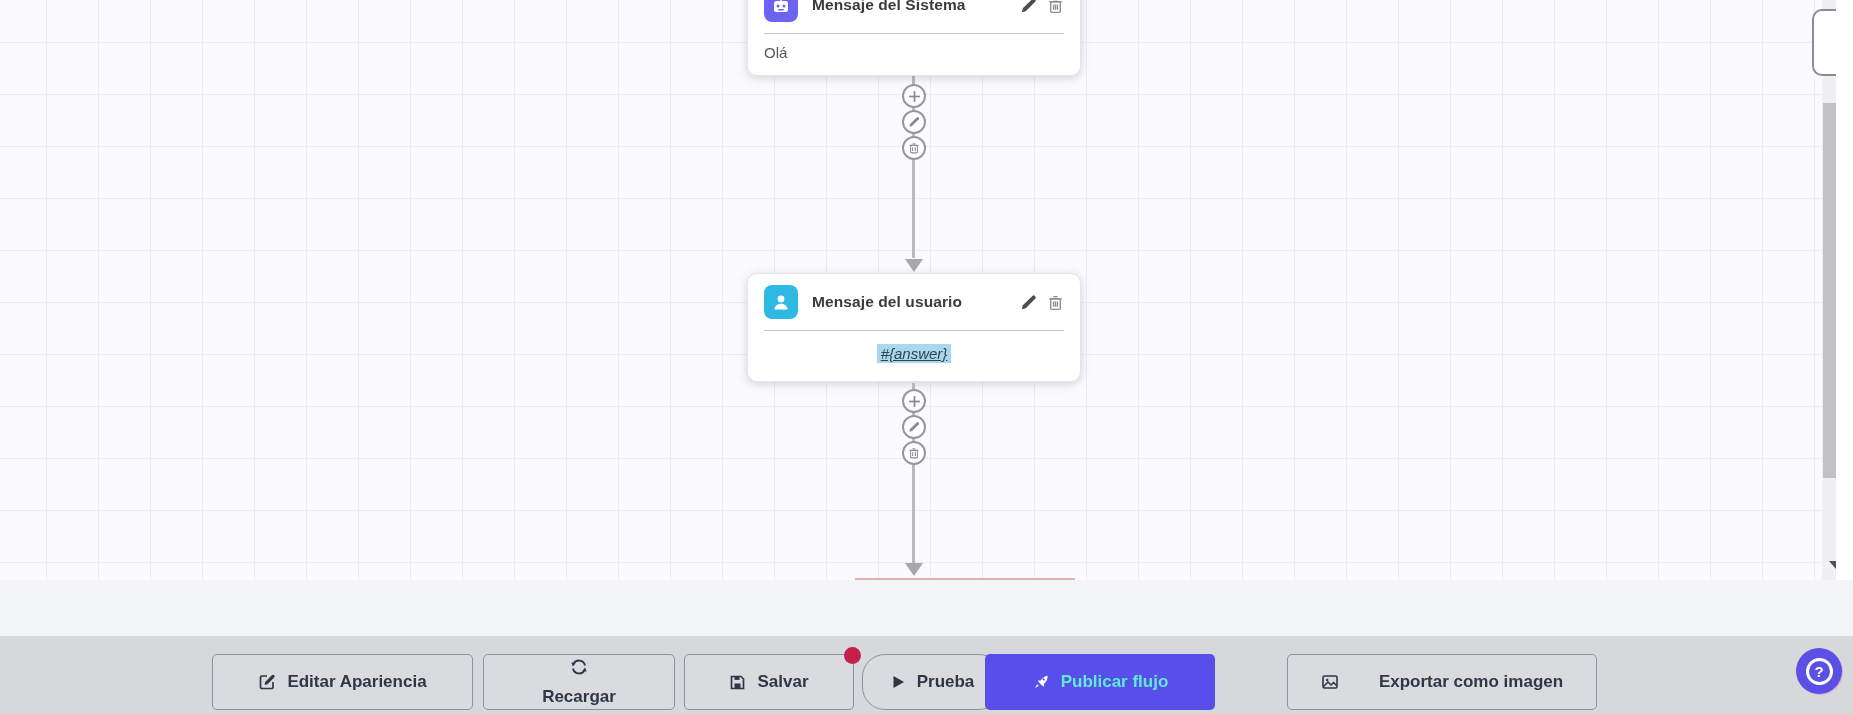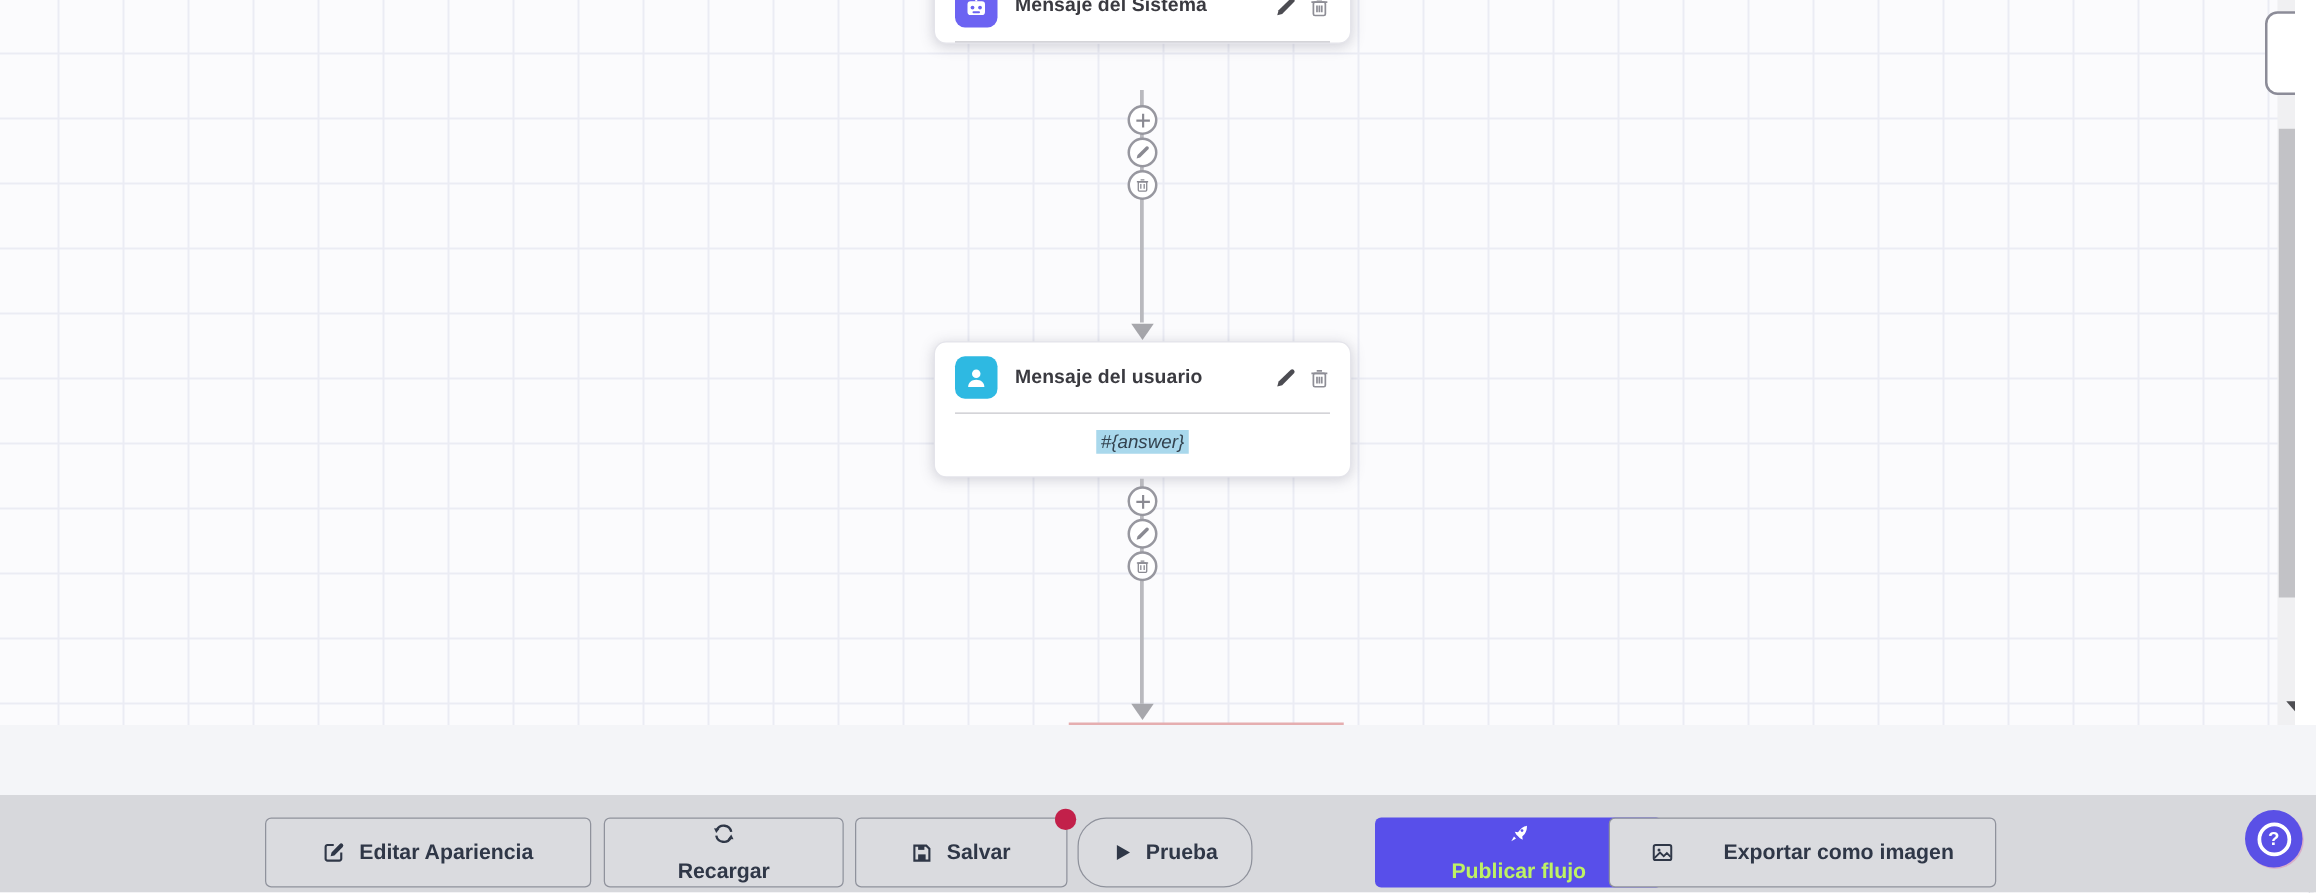--- a/index.html
+++ b/index.html
@@ -29,21 +29,21 @@
   .node-icon { width:34px; height:34px; border-radius:8px; flex:none;
     display:flex; align-items:center; justify-content:center; }
   .node-icon.bot  { background:#6c63f2; }
   .node-icon.person { background:#2eb9e2; }
   .node-title { font-size:15.5px; font-weight:700; color:#3a3a40; margin-right:auto; letter-spacing:.1px; }
   .node-actions-inline { display:flex; align-items:center; gap:9px; }
   .icon-btn { width:18px; height:18px; display:flex; align-items:center; justify-content:center; cursor:pointer; }
   .node-divider { height:1px; background:#c6c6cb; margin:0 16px; }
   .node-body { padding:10px 16px 14px; font-size:15px; color:#55555c; }
   .node-body.centered { text-align:center; padding:14px 16px 19px; }
-  .var-chip { background:#a9d8ec; color:#33424e; font-style:italic; padding:1px 4px; font-size:15px; }
+  .var-chip { background:#a9d8ec; color:#33424e; font-style:italic; padding:1px 4px; font-size:15px;text-decoration:underline; }
 
   
   .connector-line { position:absolute; width:3px; background:#b9b9be; left:912px; }
   .line-1 { top:72px; height:186px; }
   .line-2 { top:383px; height:180px; }
   .arrow-head { position:absolute; left:905px; width:0; height:0;
     border-left:9px solid transparent; border-right:9px solid transparent;
     border-top:13px solid #a7a7ac; }
   .arrow-1 { top:259px; }
   .arrow-2 { top:563px; }
@@ -73,21 +73,21 @@
   .bottom-strip { position:absolute; left:0; top:580px; width:1853px; height:56px; background:#f4f5f8; }
   .toolbar { position:absolute; left:0; top:636px; width:1853px; height:78px; background:#d7d8dc; }
   .tb-btn { position:absolute; top:18px; height:56px; display:flex; align-items:center;
     justify-content:center; gap:11px; background:#dadbdf; border:1.5px solid #8f929c;
     border-radius:5px; font-size:17px; font-weight:700; color:#2f3747; cursor:pointer; }
   .tb-btn svg { flex:none; }
   #btn-edit-appearance { left:212px; width:261px; }
   #btn-reload          { left:483px; width:192px;flex-direction:column; }
   #btn-save            { left:684px; width:170px; }
   #btn-test            { left:862px; width:140px;border-radius:23px; }
-  #btn-publish         { left:1100px; width:230px; background:#584fea; border:none; color:#bef264;flex-direction:column; }
+  #btn-publish         { left:985px; width:230px; background:#584fea; border:none; color:#5eead4; }
   #btn-export          { left:1287px; width:310px;gap:40px; }
   .save-badge { position:absolute; left:844px; top:647px; width:17px; height:17px;
     border-radius:50%; background:#c2204a; z-index:5; }
 
   
   .help-fab { position:absolute; left:1796px; top:648px; width:46px; height:46px; border-radius:50%;
     background:#5a50e6; display:flex; align-items:center; justify-content:center; cursor:pointer;
     box-shadow:1px 1px 0 rgba(224,43,142,0.25); z-index:6; }
   .help-ring { width:27px; height:27px; border:3px solid #fff; border-radius:50%;
     display:flex; align-items:center; justify-content:center;
@@ -126,20 +126,21 @@
             <line x1="2" y1="4.5" x2="14" y2="4.5"></line>
               <line x1="6" y1="2.5" x2="10" y2="2.5"></line>
             <line x1="6.2" y1="7" x2="6.2" y2="12"></line>
               <line x1="8" y1="7" x2="8" y2="12"></line>
               <line x1="9.8" y1="7" x2="9.8" y2="12"></line>
           </svg>
         </span>
       </div>
     </div>
     <div class="node-divider"></div>
+    <div class="node-body">Olá</div>
   </div>
 
   <div class="bubble-group group-1">
     <div class="bubble">
       <svg width="13" height="13" viewBox="0 0 12 12" stroke="#8a8a92" stroke-width="1.6">
           <line x1="6" y1="1" x2="6" y2="11"></line>
           <line x1="1" y1="6" x2="11" y2="6"></line>
         </svg>
     </div>
     <div class="bubble">

